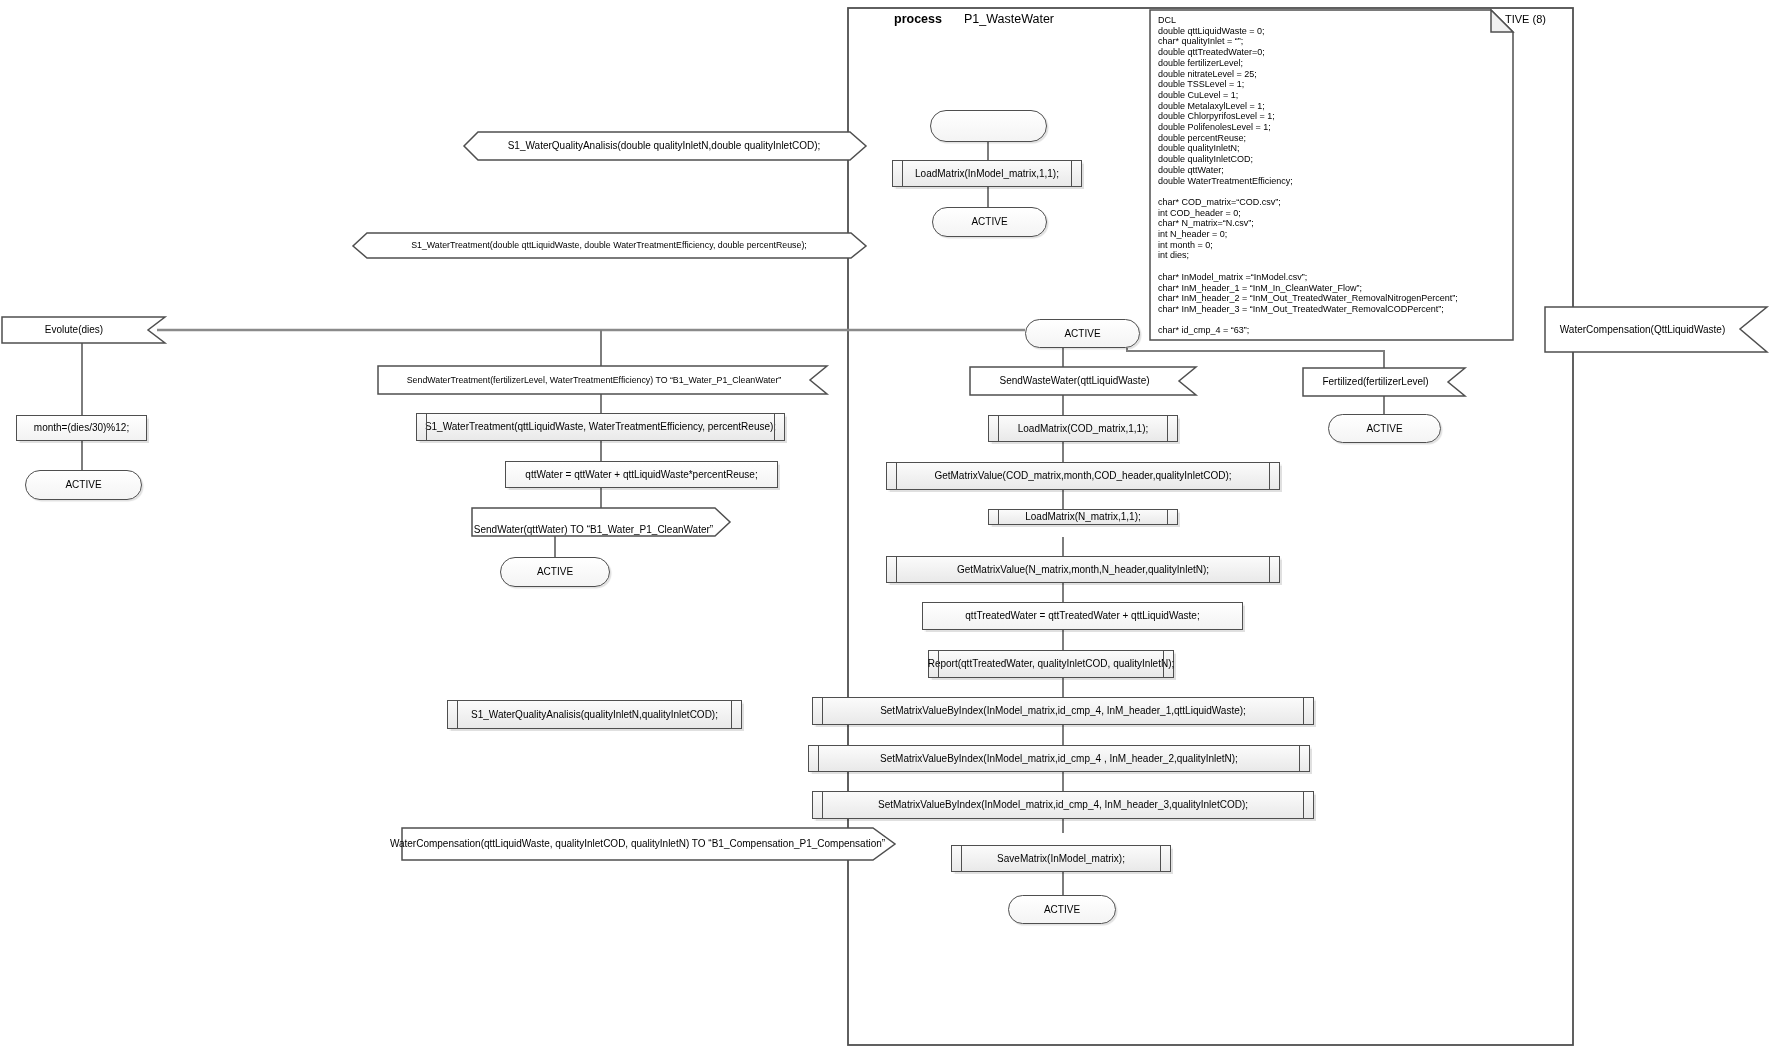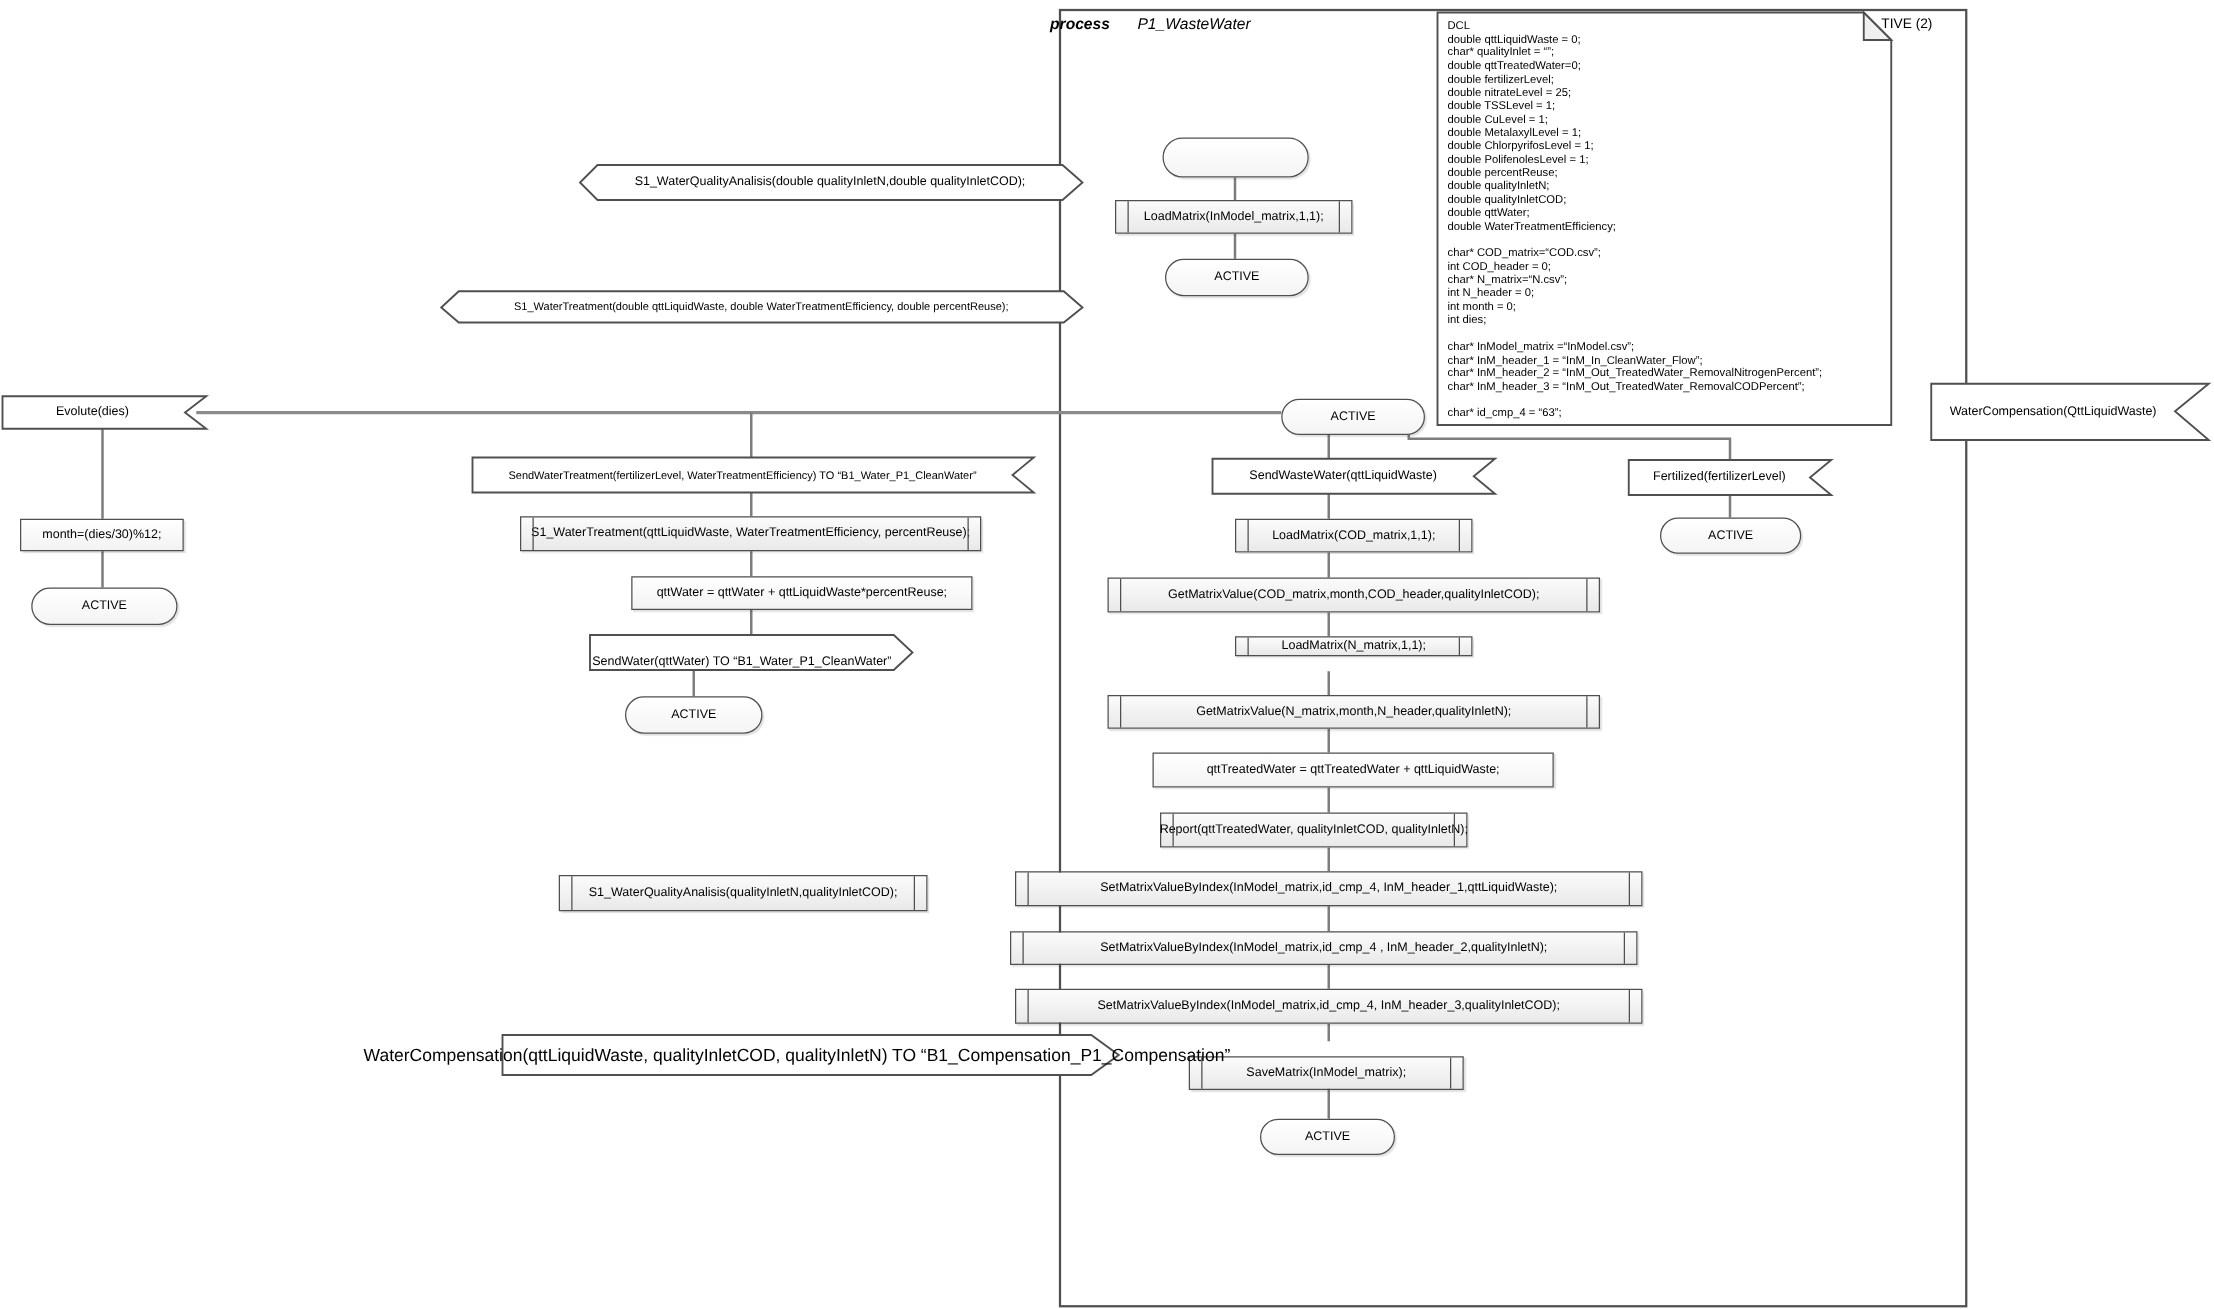--- a/index.html
+++ b/index.html
@@ -11,22 +11,22 @@
         box-shadow:1.5px 1.5px 1px rgba(0,0,0,.12);}
   .task{background:linear-gradient(180deg,#ffffff,#f3f3f3);}
   .proc{background:linear-gradient(180deg,#fbfbfb,#e9e9e9);}
   .proc::before,.proc::after{content:"";position:absolute;top:0;bottom:0;width:0;
         border-left:1.4px solid #4f4f4f;}
   .proc::before{left:9px;} .proc::after{right:9px;}
   .state{border-radius:15px;background:linear-gradient(180deg,#ffffff,#f4f4f4);}
   .lbl{font-size:10px;white-space:nowrap;line-height:1;}
   .slbl{position:absolute;z-index:3;display:flex;align-items:center;justify-content:center;
         font-size:10px;white-space:nowrap;line-height:1;}
-  .long{font-size:8.8px;} .xlong{font-size:14px;text-align:center;}
-  .title{position:absolute;z-index:3;left:840px;top:12px;font-size:12.5px;font-style:italic;}
+  .long{font-size:8.8px;} .xlong{font-size:10px;text-align:center;}
+  .title{position:absolute;z-index:3;left:894px;top:12px;font-size:12.5px;}
   .title b{margin-right:22px;}
   .corner{position:absolute;z-index:0;left:1505px;top:13px;font-size:11px;}
   .dcl{position:absolute;z-index:3;left:1158px;top:15px;width:350px;height:322px;
        font-size:9px;line-height:10.7px;white-space:pre;}
 </style>
 </head>
 <body>
 
 <div class="canvas">
 
@@ -75,21 +75,21 @@
 
     <g fill="#ffffff" stroke="#4f4f4f" stroke-width="1.5">
       <polygon points="1150,10 1491,10 1513,32 1513,340 1150,340"></polygon>
       <polygon points="1491,10 1491,32 1513,32" fill="#f0f0f0"></polygon>
     </g>
   </svg>
 
   <div class="title">
     <b>process</b><span>P1_WasteWater</span>
   </div>
-  <div class="corner">TIVE (2)</div>
+  <div class="corner">TIVE (8)</div>
 
   <div class="dcl">DCL
 double qttLiquidWaste = 0;
 char* qualityInlet = “”;
 double qttTreatedWater=0;
 double fertilizerLevel;
 double nitrateLevel = 25;
 double TSSLevel = 1;
 double CuLevel = 1;
 double MetalaxylLevel = 1;

